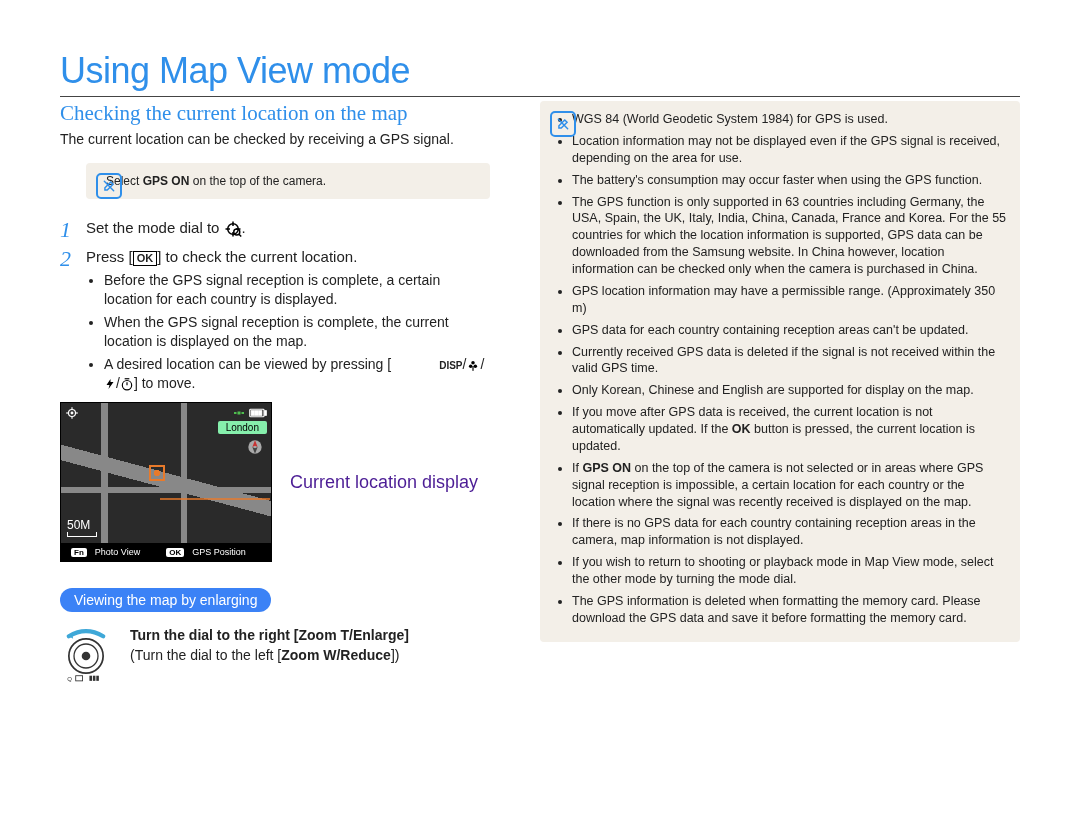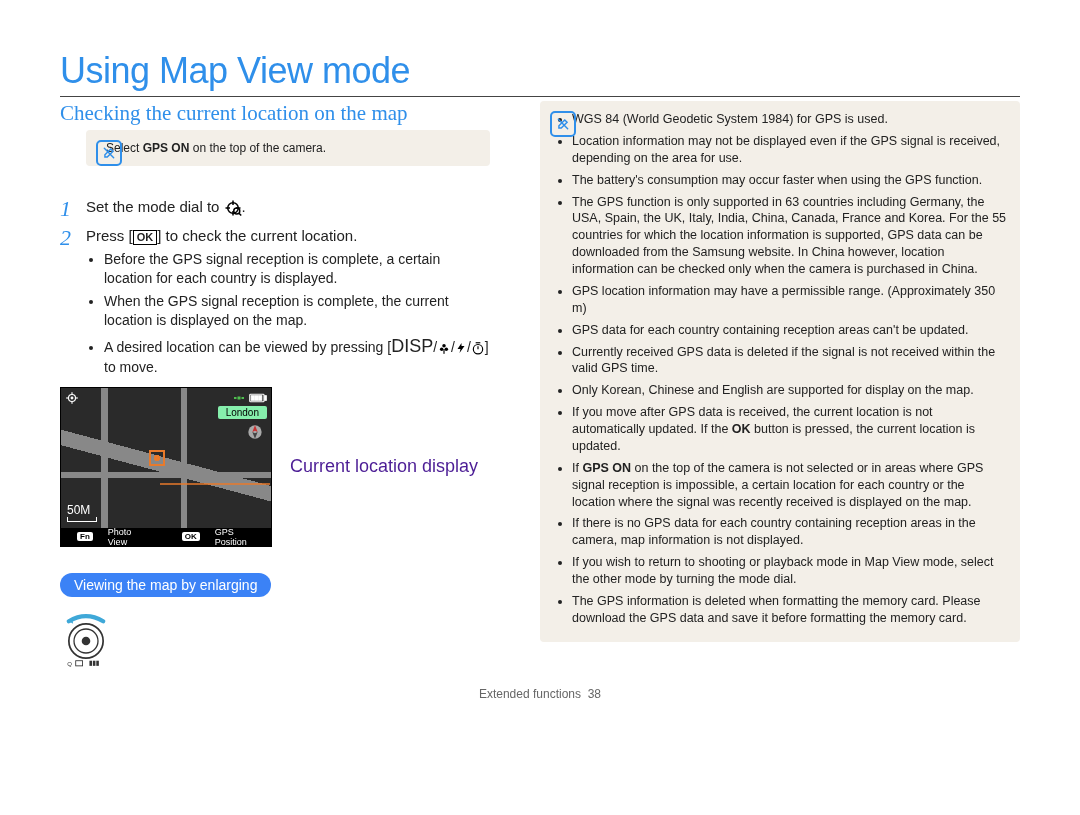--- a/index.html
+++ b/index.html
@@ -58,21 +58,21 @@
   .note-box {
     background: #F3EFE8;
     border-radius: 4px;
     padding: 10px 12px 10px 20px;
     position: relative;
     font-size: 13px;
     line-height: 1.35;
   }
   .note-box.small {
     font-size: 12px;
-    margin: 0 0 30px 26px;
+    margin: 0 0 18px 26px;
   }
   .note-icon {
     position: absolute;
     left: 10px;
     top: 10px;
     width: 22px;
     height: 22px;
     border: 2px solid #2F8FEA;
     border-radius: 5px;
     color: #2F8FEA;
@@ -201,22 +201,22 @@
     border-top: none;
   }
   .map-footer {
     position: absolute;
     bottom: 0; left: 0; right: 0;
     height: 18px;
     background: #000;
     display: flex;
     align-items: center;
     font-size: 9px;
-    gap: 15px;
-    padding: 0 16px;
+    gap: 8px;
+    padding: 0 10px;
   }
   .fn-tag, .ok-tag {
     background: #fff;
     color: #000;
     border-radius: 2px;
     padding: 0 3px;
     font-size: 8px;
     font-weight: bold;
   }
   .london-badge {
@@ -274,34 +274,36 @@
   .ok-label {
     display: inline-block;
     border: 1px solid #000;
     font-weight: bold;
     font-size: 11px;
     padding: 0 3px;
     vertical-align: middle;
     line-height: 1.2;
   }
   .disp-label {
-    font-weight: normal;
-    font-size: 18px;
+    font-weight: bold;
+    font-size: 10px;
+    padding-left: 48px;
   }
 </style>
 </head>
 <body>
 
 <div class="page">
   <h1 class="title">Using Map View mode</h1>
   <hr class="hr">
 
   <div class="columns">
     <div class="left-col">
       <h2 class="section-head">Checking the current location on the map</h2>
+      <p class="body-text">The current location can be checked by receiving a GPS signal.</p>
 
       <div class="note-box small">
         <span class="note-icon">
           <svg viewBox="0 0 24 24" fill="none" stroke="#2F8FEA" stroke-width="2.5" stroke-linecap="round">
             <path d="M4 4 L20 20"></path>
               <path d="M15 5 L5 15 L5 19 L9 19 L19 9 Z" fill="none"></path>
           </svg>
         </span>
         <span>Select </span><span class="bold">GPS ON</span><span> on the top of the camera.</span>
       </div>
@@ -427,20 +429,28 @@
             <circle cx="30" cy="35" r="20" fill="none" stroke="#333" stroke-width="2"></circle>
             <circle cx="30" cy="35" r="14" fill="none" stroke="#333" stroke-width="1.5"></circle>
             <circle cx="30" cy="35" r="5" fill="#333"></circle>
             <text x="8" y="64" font-size="7" fill="#333">Q</text>
             <rect x="18" y="58" width="8" height="6" fill="none" stroke="#333" stroke-width="1"></rect>
             <rect x="34" y="58" width="3" height="6" fill="#333"></rect>
             <rect x="38" y="58" width="3" height="6" fill="#333"></rect>
             <rect x="42" y="58" width="3" height="6" fill="#333"></rect>
           </svg>
         </div>
+        <div class="dial-text">
+          <div>
+            <span class="bold"><span>Turn the dial to the right [</span><span>Zoom T/Enlarge</span><span>]</span></span>
+          </div>
+          <div>
+            <span>(Turn the dial to the left [</span><span class="bold">Zoom W/Reduce</span><span>])</span>
+          </div>
+        </div>
       </div>
     </div>
 
     <div class="right-col">
       <div class="note-box">
         <span class="note-icon">
           <svg viewBox="0 0 24 24" fill="none" stroke="#2F8FEA" stroke-width="2.5" stroke-linecap="round">
             <path d="M4 4 L20 20"></path>
               <path d="M15 5 L5 15 L5 19 L9 19 L19 9 Z" fill="none"></path>
           </svg>
@@ -457,16 +467,13 @@
           <li><span>If you move after GPS data is received, the current location is not automatically updated. If the </span><span class="bold">OK</span><span> button is pressed, the current location is updated.</span></li>
           <li><span>If </span><span class="bold">GPS ON</span><span> on the top of the camera is not selected or in areas where GPS signal reception is impossible, a certain location for each country or the location where the signal was recently received is displayed on the map.</span></li>
           <li>If there is no GPS data for each country containing reception areas in the camera, map information is not displayed.</li>
           <li>If you wish to return to shooting or playback mode in Map View mode, select the other mode by turning the mode dial.</li>
           <li>The GPS information is deleted when formatting the memory card. Please download the GPS data and save it before formatting the memory card.</li>
         </ul>
       </div>
     </div>
   </div>
 
-  <div class="footer">
-    <span>Extended functions</span>&nbsp;&nbsp;<span>38</span>
-  </div>
 </div>
 
 </body></html>

